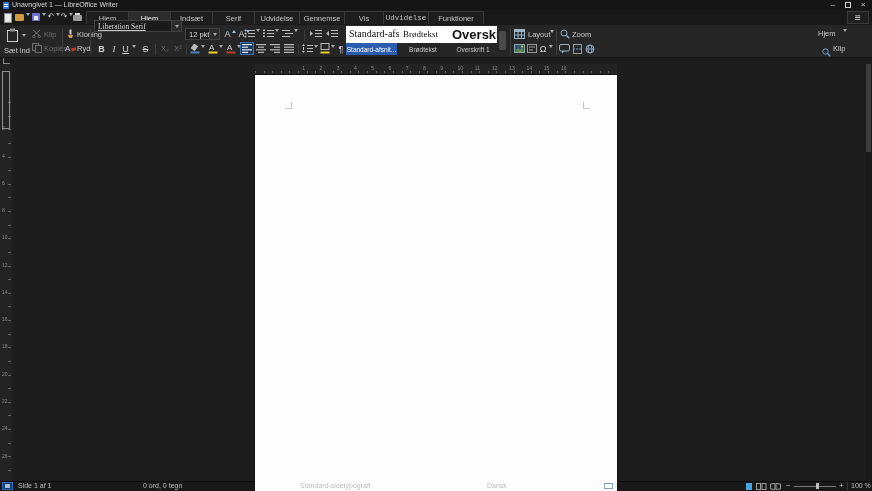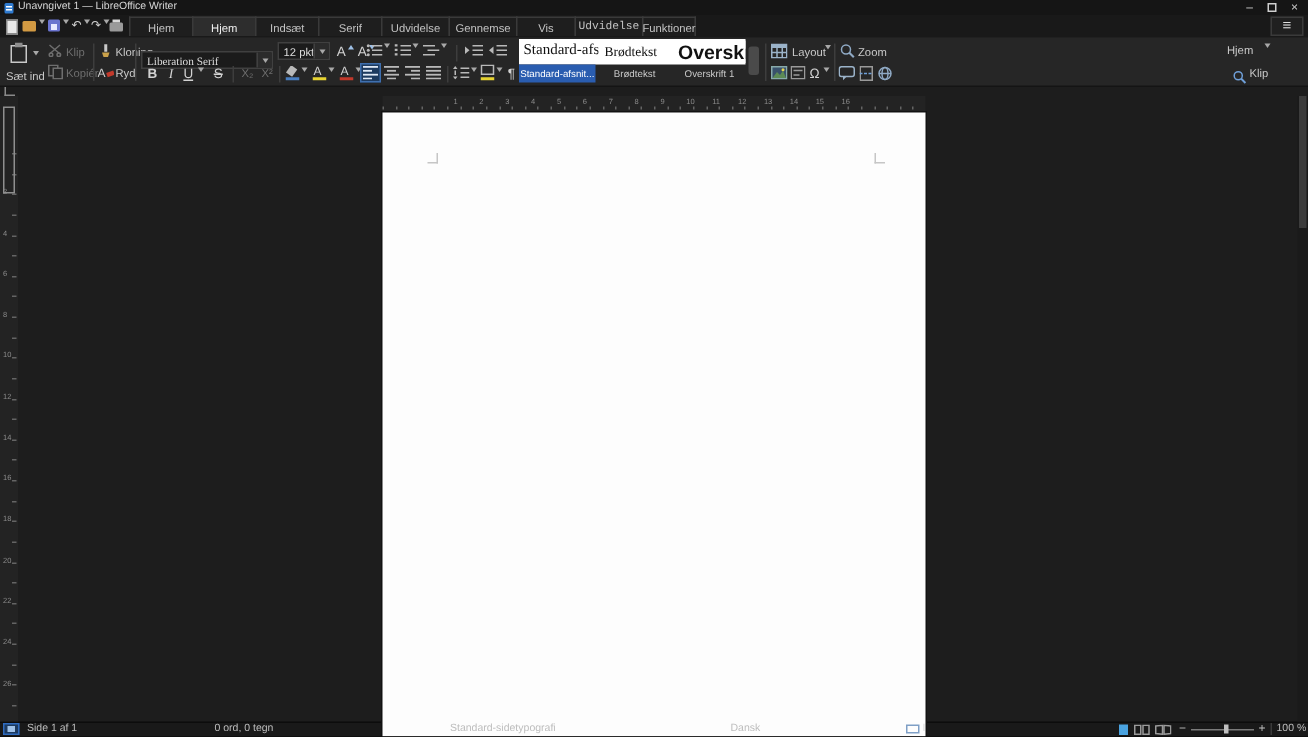--- a/index.html
+++ b/index.html
@@ -122,21 +122,21 @@
     </div>
   <div class="tab" style="left:299px;width:46px;">
       <span>Gennemse</span>
     </div>
   <div class="tab" style="left:344px;width:40px;">
       <span>Vis</span>
     </div>
   <div class="tab" style="left:383px;width:46px;font-family:Liberation Mono, monospace;">
       <span>Udvidelse</span>
     </div>
-  <div class="tab" style="left:428px;width:36px;">
+  <div class="tab" style="left:428px;width:56px;">
       <span>Funktioner</span>
     </div>
   <div class="menu-btn">
       <span>≡</span>
     </div>
 
   <div>
     <div class="abs" style="left:6px;top:28px;">
       <svg width="13" height="14">
         <rect x="1.5" y="2.5" width="10" height="11" fill="none" stroke="#c9c9c9"></rect>
@@ -179,21 +179,21 @@
       <svg width="11" height="10">
         <text x="0" y="8" font-size="8" fill="#d2d2d2" font-family="Liberation Sans">A</text>
         <rect x="6" y="5" width="5" height="3" fill="#c2392b" transform="rotate(-20 8 6)"></rect>
       </svg>
     </div>
     <div class="lbl" style="left:77px;top:44px;">Ryd</div>
   </div>
   <div class="sep" style="left:90px;top:29px;height:25px;"></div>
 
   <div>
-    <div class="combo" style="left:94px;top:34px;width:88px;">
+    <div class="combo" style="left:94px;top:20px;width:88px;text-decoration:underline;">
       <span class="cv" style="font-family:'Liberation Serif',serif;">Liberation Serif</span>
       <span class="ca">
           <span class="dd"></span>
         </span>
     </div>
     <div class="combo" style="left:185px;top:28px;width:35px;">
       <span class="cv">12 pkt.</span>
       <span class="ca">
           <span class="dd"></span>
         </span>

